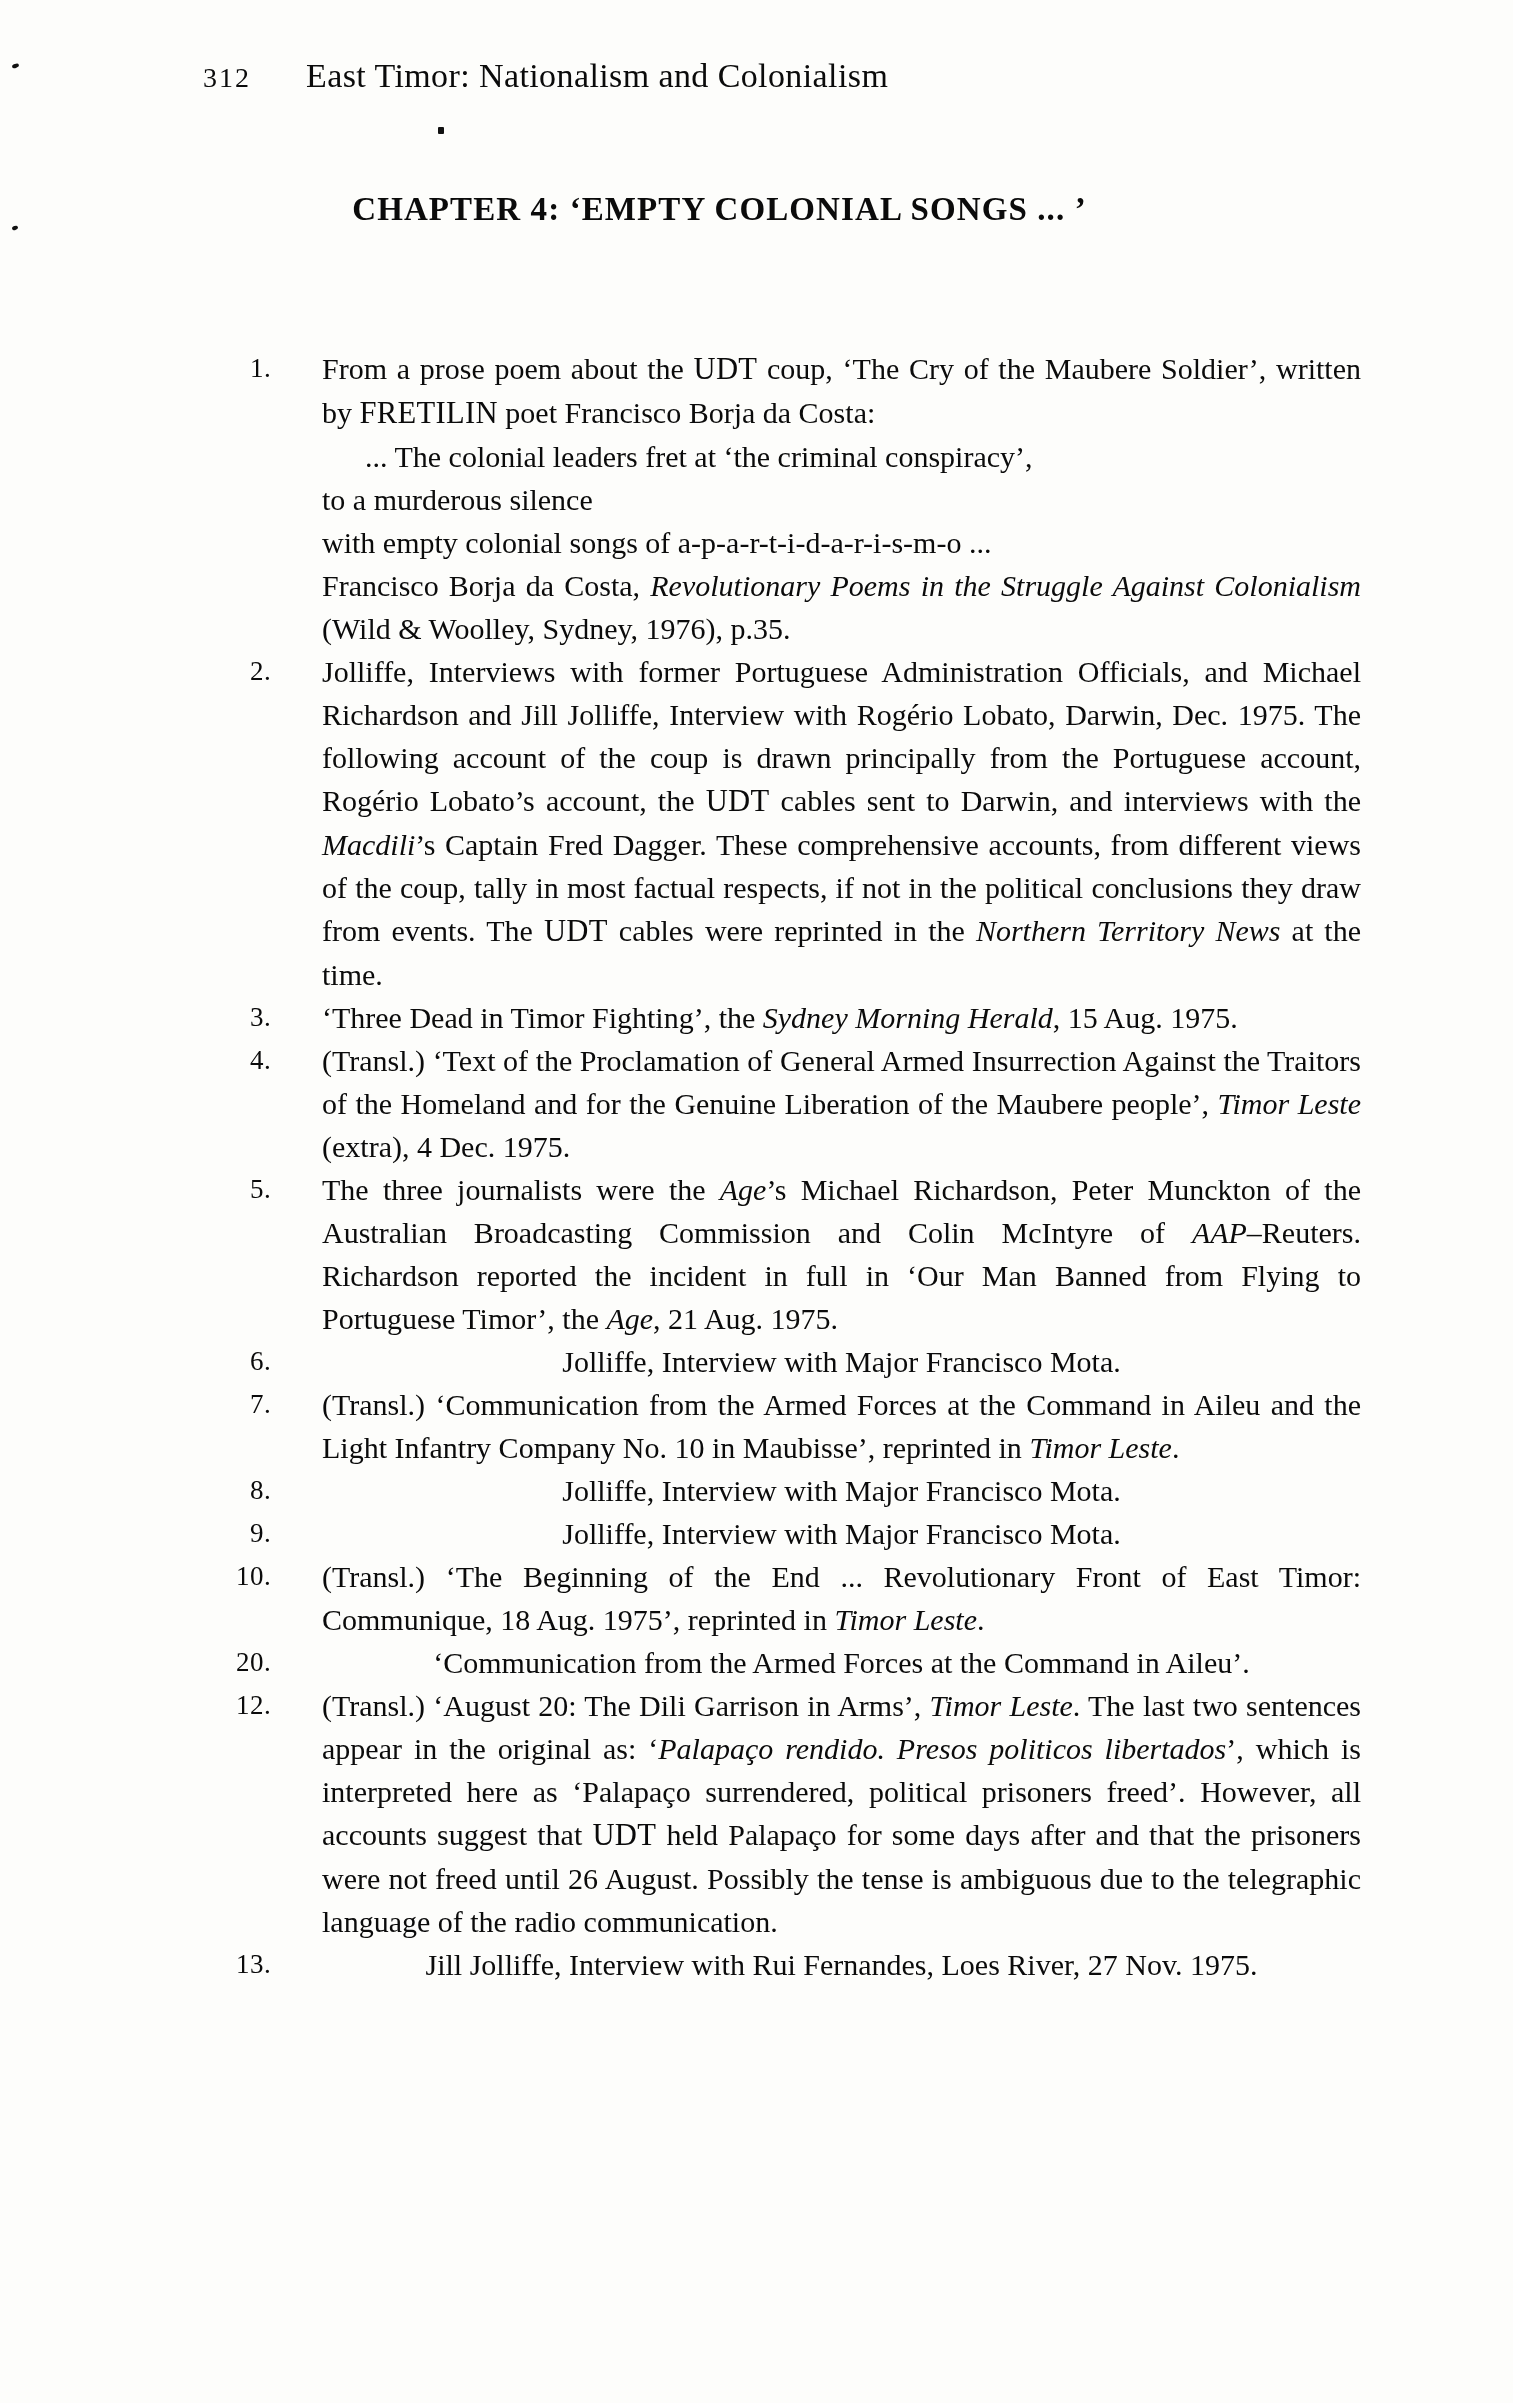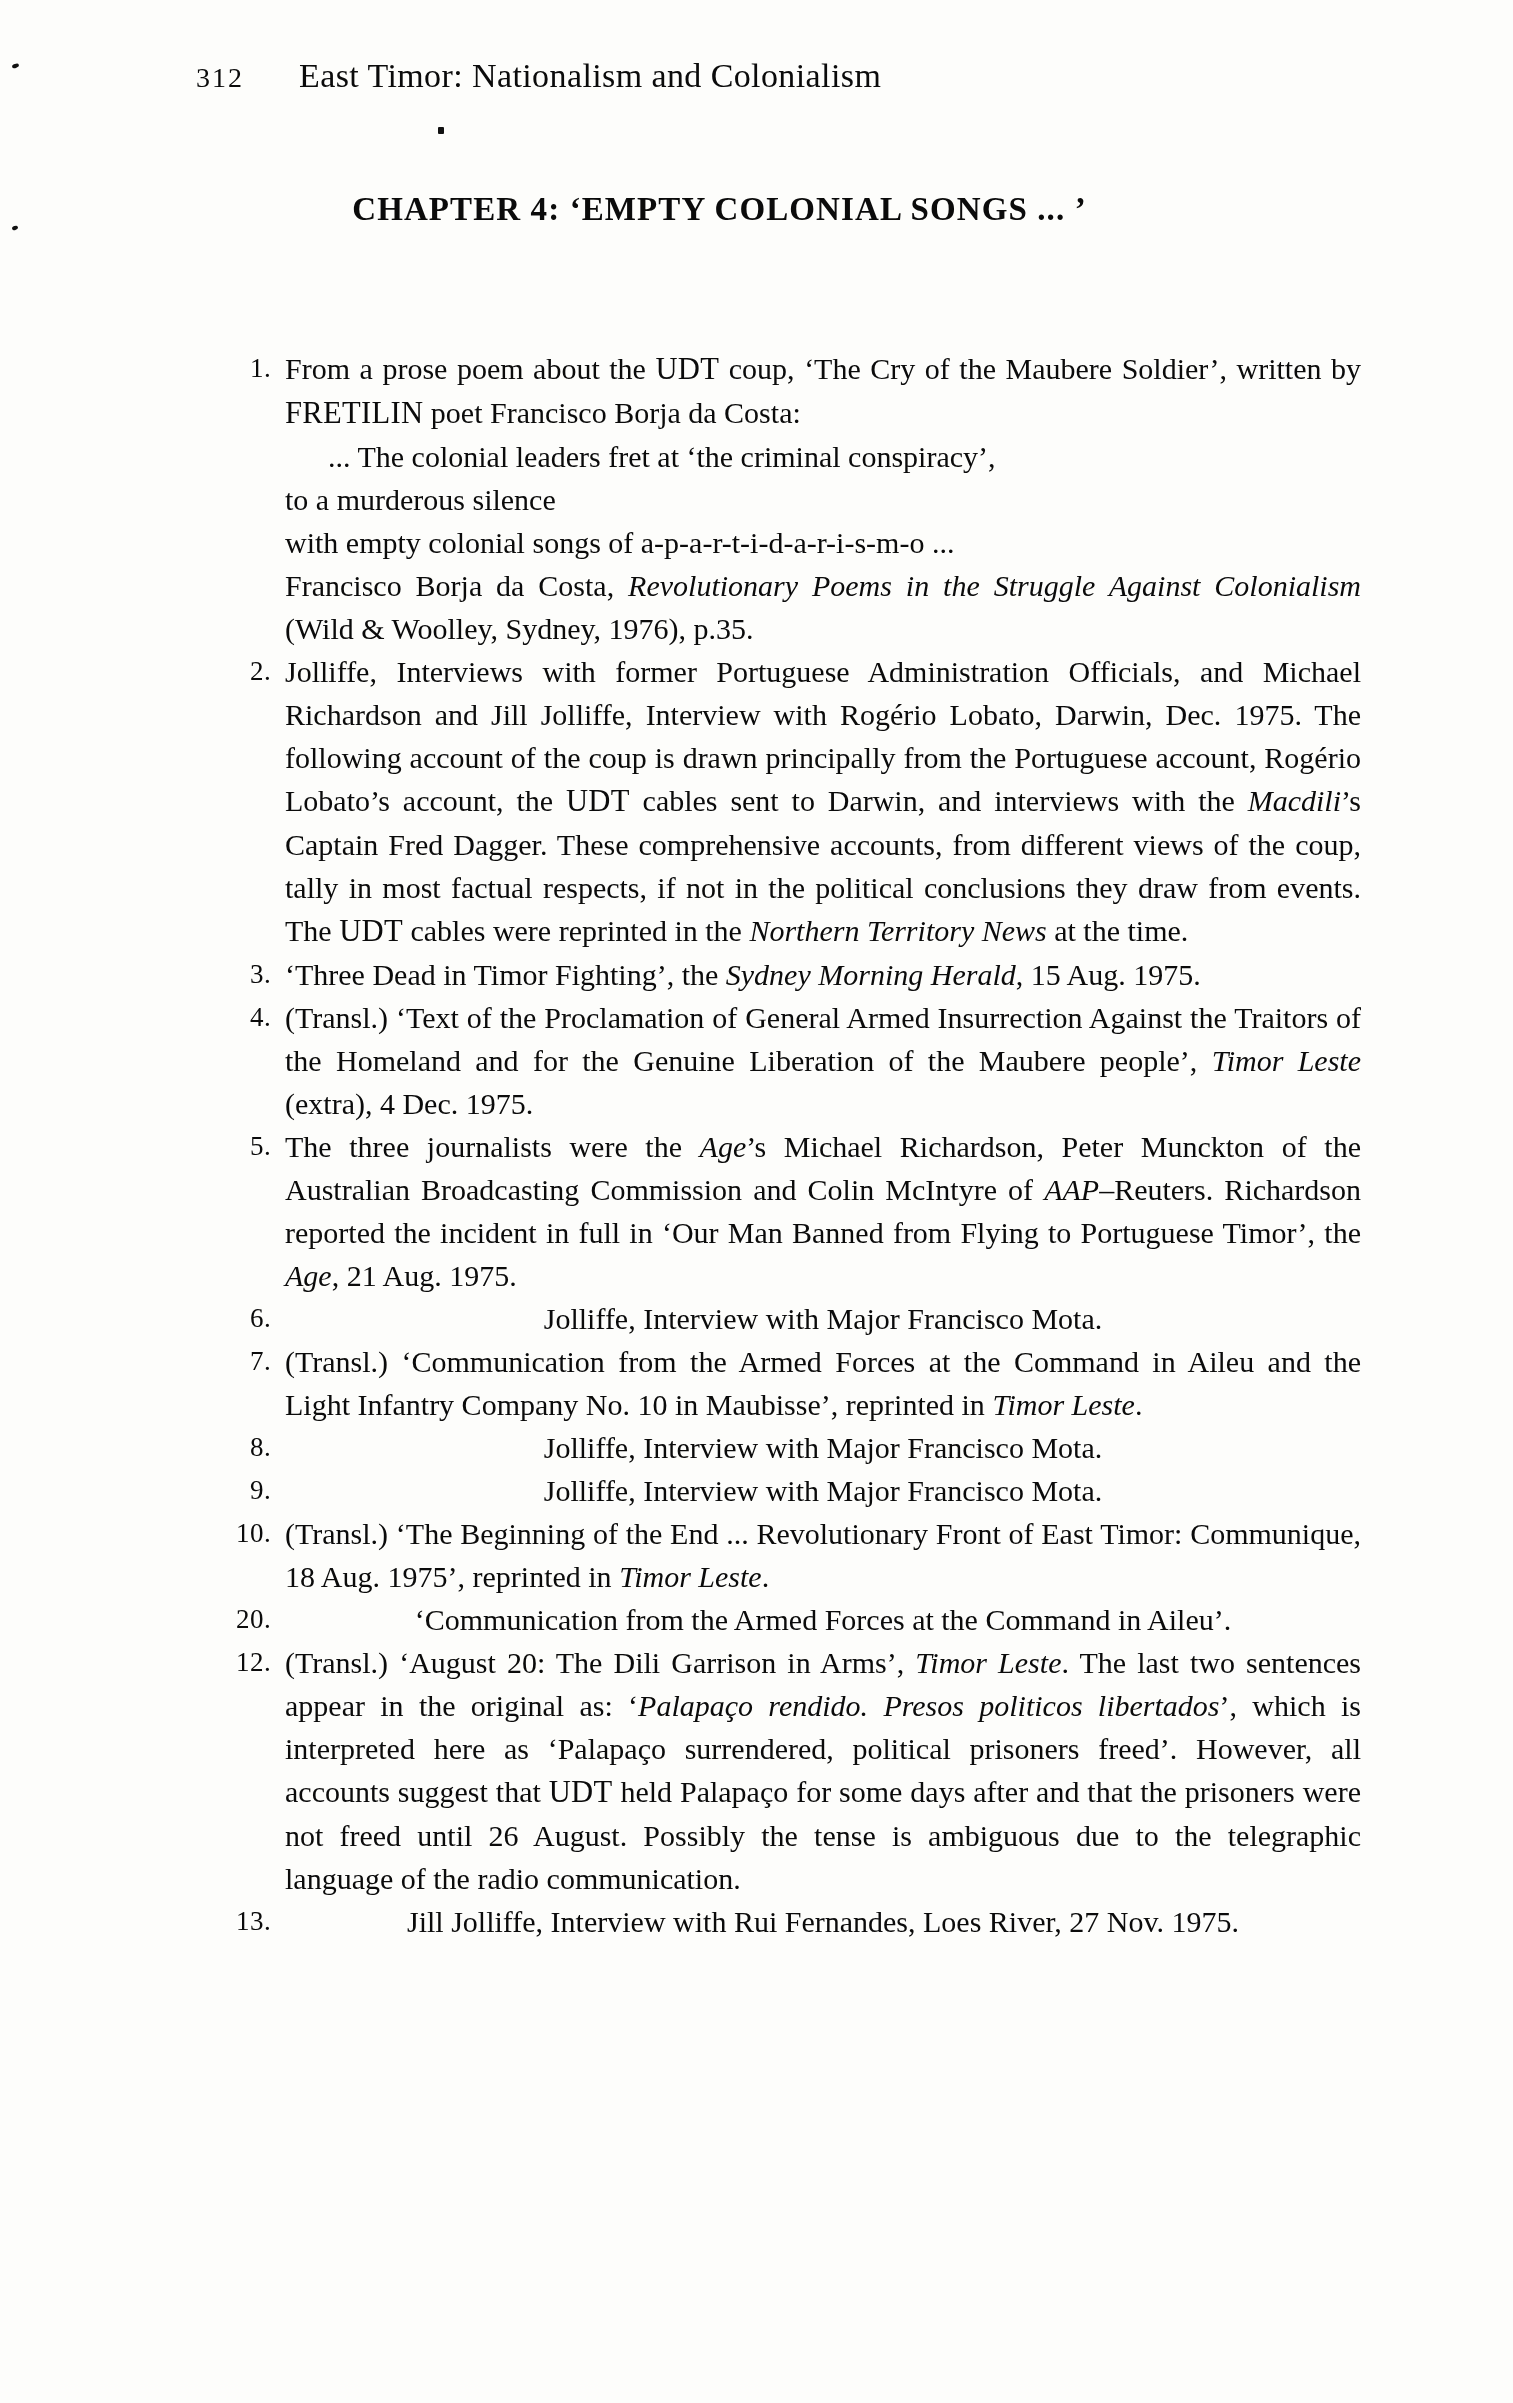--- a/index.html
+++ b/index.html
@@ -13,21 +13,21 @@
     height: 2403px;
     background: #fdfdfb;
     font-family: "Liberation Serif", "DejaVu Serif", serif;
     color: #0b0b0b;
     overflow: hidden;
   }
 
   
   .running-head {
     position: absolute;
-    left: 196px;
+    left: 203px;
     top: 57px;
     width: 1151px;
     display: flex;
     align-items: baseline;
     gap: 55px;
     font-size: 29px;
     letter-spacing: 0.4px;
   }
   .folio {
     font-size: 28px;
@@ -78,20 +78,21 @@
     padding-right: 13.7px;
     box-sizing: border-box;
     font-size: 27px;
     letter-spacing: 0.5px;
   }
   .note-body {
     flex: 1 1 auto;
     text-align: justify;
     text-justify: inter-word;
     hyphens: manual;
+    margin-left: 37px;
   }
   .note-body.ragged {
     text-align: center;
   }
   .verse {
     margin: 0;
     padding: 0;
   }
   .verse-line {
     display: block;

